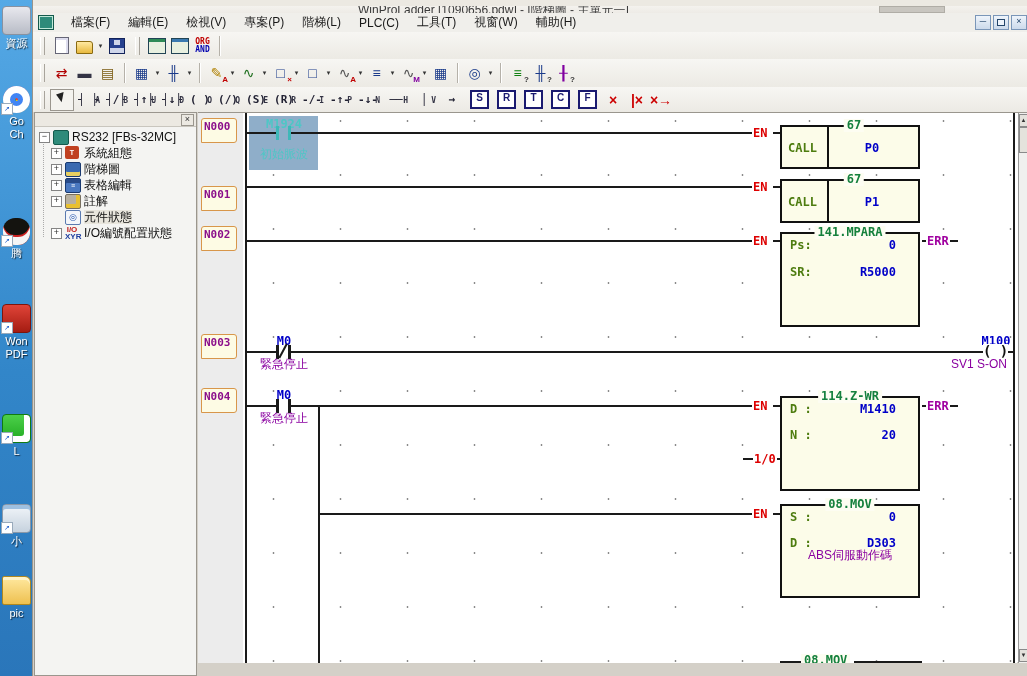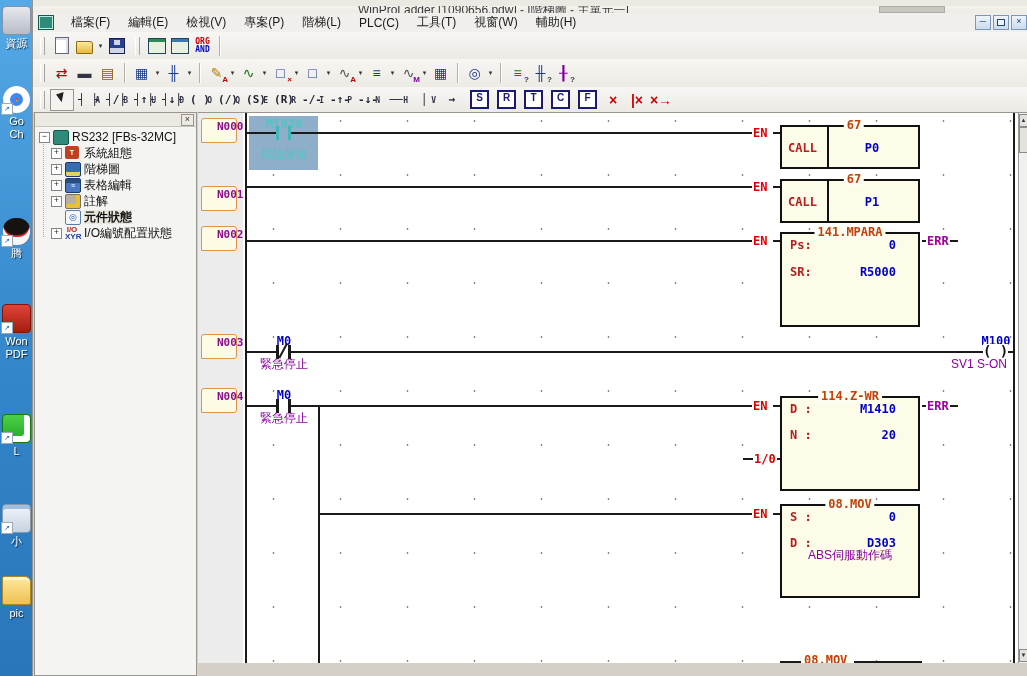--- a/index.html
+++ b/index.html
@@ -57,35 +57,35 @@
   .xbtn{position:absolute;right:2px;top:1px;width:11px;height:10px;background:#ece9e2;border:1px solid #9a968e;font-size:9px;line-height:8px;text-align:center;color:#333;}
   .trow{position:absolute;height:16px;font-size:12px;color:#111;white-space:nowrap;}
   .exp{position:absolute;width:9px;height:9px;border:1px solid #848484;background:#fff;font-size:9px;line-height:7px;text-align:center;color:#333;top:3px;}
   .ticon{position:absolute;width:14px;height:13px;top:1px;border-radius:2px;font-size:7px;line-height:13px;text-align:center;color:#fff;font-weight:bold;}
   .tlabel{position:absolute;top:1px;line-height:14px;}
   .tdot{position:absolute;border-left:1px dotted #aaa;}
 
   
   .ladder{position:absolute;left:165px;top:0;width:830px;height:550px;background:#fff;border-top:1px solid #9a968e;box-sizing:border-box;}
   .netcol{position:absolute;left:0;top:0;width:45px;height:550px;background:#ececec;border-right:1px solid #aaa;}
-  .nlabel{position:absolute;left:3px;width:36px;height:25px;background:#fdfbe4;border:1px solid #d8964a;border-radius:3px 3px 3px 0;color:#8b0f8b;font-family:"DejaVu Sans Mono",monospace;font-size:11px;font-weight:bold;padding:1px 0 0 15px;box-sizing:border-box;}
+  .nlabel{position:absolute;left:3px;width:36px;height:25px;background:#fdfbe4;border:1px solid #d8964a;border-radius:3px 3px 3px 0;color:#8b0f8b;font-family:"DejaVu Sans Mono",monospace;font-size:11px;font-weight:bold;padding:1px 0 0 2px;box-sizing:border-box;}
   .canvas{position:absolute;left:45px;top:0;width:774px;height:550px;background:#fff;background-image:radial-gradient(circle,#8a8a8a 0.8px,transparent 1.2px);background-size:67px 54px;background-position:64px 35px;overflow:hidden;}
   .wire{position:absolute;background:#1a1a1a;}
   .lad{position:absolute;font-family:"DejaVu Sans Mono",monospace;font-size:12px;font-weight:bold;line-height:14px;white-space:pre;text-align:center;}
   .cmt{position:absolute;font-size:12px;line-height:13px;color:#8a00a0;white-space:nowrap;text-align:center;}
   .blue{color:#0000c8;}.red{color:#dd0000;}.purp{color:#a000a0;}.teal{color:#4fc6c6;}
   .pinlab{background:#fff;padding:0 1px;}
   .selrect{position:absolute;left:6px;top:3px;width:69px;height:54px;background:#8faec9;}
   .cbar{position:absolute;width:3px;height:14px;background:#1a1a1a;}
   .gapcover{position:absolute;width:9px;height:2px;}
   .slash{position:absolute;width:2px;height:16px;background:#1a1a1a;transform:rotate(28deg);}
   .fblock{position:absolute;left:537px;width:140px;background:#fcfce9;border:2px solid #111;box-sizing:border-box;}
-  .btitle{position:absolute;top:-8px;left:50%;transform:translateX(-50%);background:#fdfdf2;padding:0 3px;font-family:"DejaVu Sans Mono",monospace;font-size:12px;font-weight:bold;color:#c2410c;line-height:13px;white-space:nowrap;}
+  .btitle{position:absolute;top:-8px;left:50%;transform:translateX(-50%);background:#fdfdf2;padding:0 3px;font-family:"DejaVu Sans Mono",monospace;font-size:12px;font-weight:bold;color:#15803d;line-height:13px;white-space:nowrap;}
   .bdiv{position:absolute;left:45px;top:0;width:2px;height:100%;background:#111;}
-  .brow-k{position:absolute;left:8px;font-family:"DejaVu Sans Mono",monospace;font-size:12px;font-weight:bold;color:#b91c1c;line-height:14px;text-align:center;}
+  .brow-k{position:absolute;left:8px;font-family:"DejaVu Sans Mono",monospace;font-size:12px;font-weight:bold;color:#4d7c0f;line-height:14px;text-align:center;}
   .brow-v{position:absolute;left:42px;width:72px;text-align:right;font-family:"DejaVu Sans Mono",monospace;font-size:12px;font-weight:bold;color:#0000c8;line-height:14px;}
   .coilp{position:absolute;background:#fff;font-family:"DejaVu Sans Mono",monospace;font-size:14px;font-weight:bold;color:#111;line-height:15px;}
 
   .vscroll{position:absolute;left:820px;top:0;width:10px;height:550px;background:#f0f0ee;border-left:1px solid #999;box-sizing:border-box;}
   .vsb{position:absolute;left:0;width:9px;height:13px;background:#e4e2dc;border:1px solid #8a8a8a;font-size:6px;line-height:11px;text-align:center;color:#333;box-sizing:border-box;}
 
   .bottombar{position:absolute;left:164px;top:550px;width:831px;height:14px;background:#e6e4de;border-top:1px solid #9a968e;box-sizing:border-box;}
   .sheettab{position:absolute;top:0;height:13px;font-size:11px;line-height:13px;text-align:center;color:#111;clip-path:polygon(0 0,100% 0,calc(100% - 7px) 100%,7px 100%);filter:drop-shadow(0 1px 0 #777);}
   .hscroll{position:absolute;left:374px;top:0;width:454px;height:13px;background:#f2f2f0;border:1px solid #999;box-sizing:border-box;}
   .hsb{position:absolute;top:0;width:15px;height:11px;background:#e4e2dc;border:1px solid #8a8a8a;font-size:6px;line-height:10px;text-align:center;color:#333;box-sizing:border-box;}
@@ -321,21 +321,21 @@
           <span class="ticon" style="left:14px;background:#4a78c0;border:1px solid #1a3a70;box-shadow:inset 0 4px 0 #284a88;">≡</span>
           <span class="tlabel" style="left:33px;">表格編輯</span>
         </div>
         <div class="trow" style="left:16px;top:80px;">
           <span class="exp" style="left:0;">+</span>
           <span class="ticon" style="left:14px;background:#b8b0a0;border:1px solid #787060;box-shadow:inset -4px -4px 0 #e8c030;"></span>
           <span class="tlabel" style="left:33px;">註解</span>
         </div>
         <div class="trow" style="left:16px;top:96px;">
           <span class="ticon" style="left:14px;background:#f4f6fa;border:1px solid #5a7ab0;color:#2a5ab0;font-size:9px;">◎</span>
-          <span class="tlabel" style="left:33px;background:#e9e6dd;font-weight:bold;">元件狀態</span>
+          <span class="tlabel" style="left:33px;background:#e9e6dd;">元件狀態</span>
         </div>
         <div class="trow" style="left:16px;top:112px;">
           <span class="exp" style="left:0;">+</span>
           <span class="ticon" style="left:14px;color:#c02020;background:transparent;font-size:8px;line-height:7px;">I/O<br><span style="color:#2040a0">XYR</span></span>
           <span class="tlabel" style="left:33px;">I/O編號配置狀態</span>
         </div>
       </div>
 
       <div class="ladder">
 

